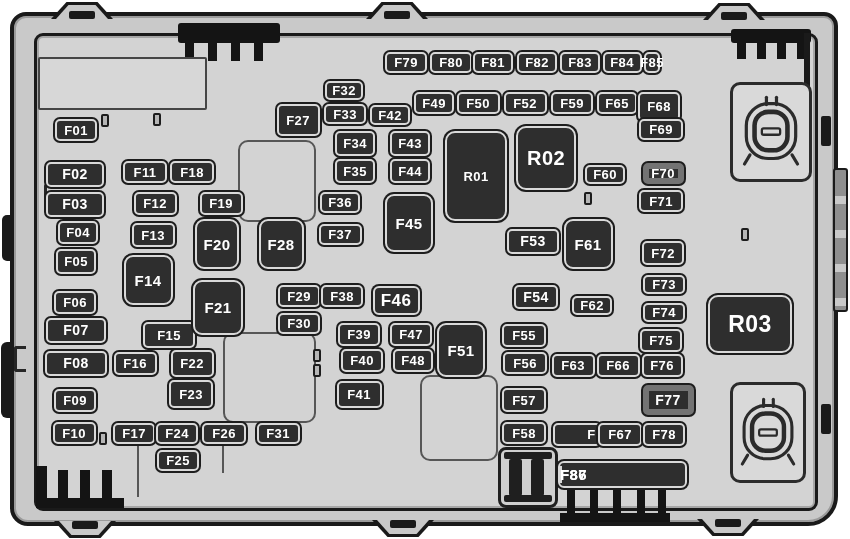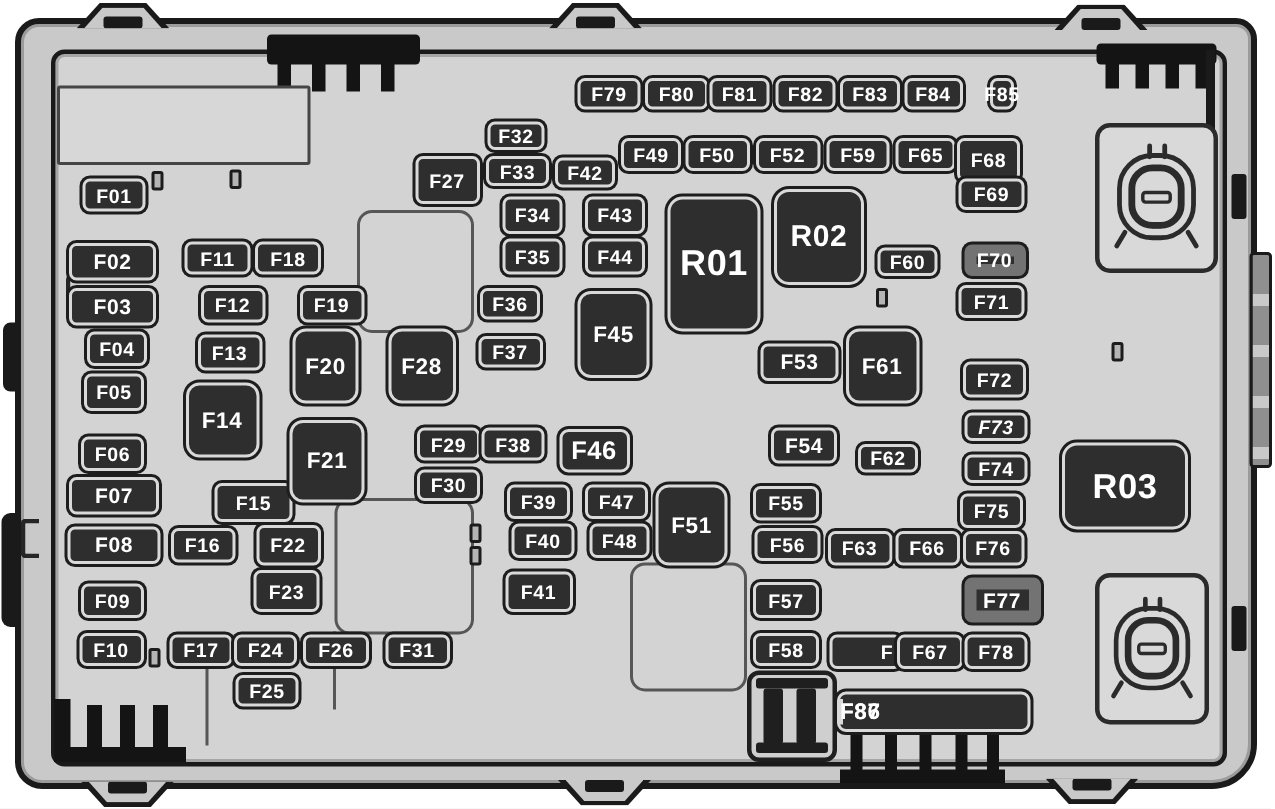--- a/index.html
+++ b/index.html
@@ -80,21 +80,21 @@
 
   .rivet{width:8px;height:13px;background:#b5b5b5;border:2px solid #1c1c1c;border-radius:2px;}
 
   .fuse{background:#2e2e2e;color:#ffffff;border:2px solid #d9d9d9;border-radius:5px;
         box-shadow:0 0 0 2px #1d1d1d;display:flex;align-items:center;justify-content:center;
         font-weight:bold;font-size:13px;letter-spacing:.4px;line-height:1;}
   .fuse.wide{font-size:14px;}
   .fuse.mid{font-size:17px;border-radius:6px;}
   .fuse.sq{font-size:15px;border-radius:9px;}
   .fuse.relay{font-size:20px;border-radius:10px;}
-  .fuse.hl{border:8px solid #737373;}
+  .fuse.hl{border:6px solid #737373;}
 
   .dual{background:#2e2e2e;border:2px solid #d9d9d9;border-radius:6px;box-shadow:0 0 0 2px #1d1d1d;
         display:flex;align-items:center;color:#fff;font-weight:bold;font-size:15px;letter-spacing:.4px;}
   .dual .cell{position:static;flex:1;text-align:center;}
   .dual .divider{position:static;width:2px;height:70%;background:#d9d9d9;}
 </style>
 </head>
 <body>
 
 <div id="stage">
@@ -426,21 +426,21 @@
       </div>
       <div class="fuse hl" style="left: 642.5px; top: 162.5px; width: 41px; height: 21px;">
         <span style="position: static;">F70</span>
       </div>
       <div class="fuse" style="left: 639px; top: 190px; width: 44px; height: 22px;">
         <span style="position: static;">F71</span>
       </div>
       <div class="fuse" style="left: 642px; top: 241px; width: 42px; height: 24px;">
         <span style="position: static;">F72</span>
       </div>
-      <div class="fuse" style="left: 643px; top: 274.5px; width: 42px; height: 19px; font-style: italic;">
+      <div class="fuse" style="left: 643px; top: 274.5px; width: 42px; height: 19px;">
         <span style="position: static;">F73</span>
       </div>
       <div class="fuse" style="left: 643px; top: 302.5px; width: 42px; height: 19px;">
         <span style="position: static;">F74</span>
       </div>
       <div class="fuse" style="left: 640px; top: 328.5px; width: 42px; height: 23px;">
         <span style="position: static;">F75</span>
       </div>
       <div class="fuse" style="left: 641.5px; top: 353.5px; width: 41px; height: 23px;">
         <span style="position: static;">F76</span>
@@ -462,24 +462,24 @@
       </div>
       <div class="fuse" style="left: 517px; top: 51.5px; width: 40px; height: 21px;">
         <span style="position: static;">F82</span>
       </div>
       <div class="fuse" style="left: 560px; top: 51.5px; width: 40px; height: 21px;">
         <span style="position: static;">F83</span>
       </div>
       <div class="fuse" style="left: 602.5px; top: 51.5px; width: 39px; height: 21px;">
         <span style="position: static;">F84</span>
       </div>
-      <div class="fuse" style="left: 660px; top: 51.5px; width: 16px; height: 21px;">
+      <div class="fuse" style="left: 644px; top: 51.5px; width: 16px; height: 21px;">
         <span style="position: static;">F85</span>
       </div>
-      <div class="fuse sq relay" style="left: 445px; top: 131px; width: 62px; height: 90px; font-size: 24px;">
+      <div class="fuse sq relay" style="left: 445px; top: 131px; width: 62px; height: 90px; font-size: 13px;">
         <span style="position: static;">R01</span>
       </div>
       <div class="fuse sq relay" style="left: 516px; top: 126px; width: 60px; height: 64px; font-size: 20px;">
         <span style="position: static;">R02</span>
       </div>
       <div class="fuse sq relay" style="left: 708px; top: 295px; width: 84px; height: 58px; font-size: 23px;">
         <span style="position: static;">R03</span>
       </div>
     </div>
 

